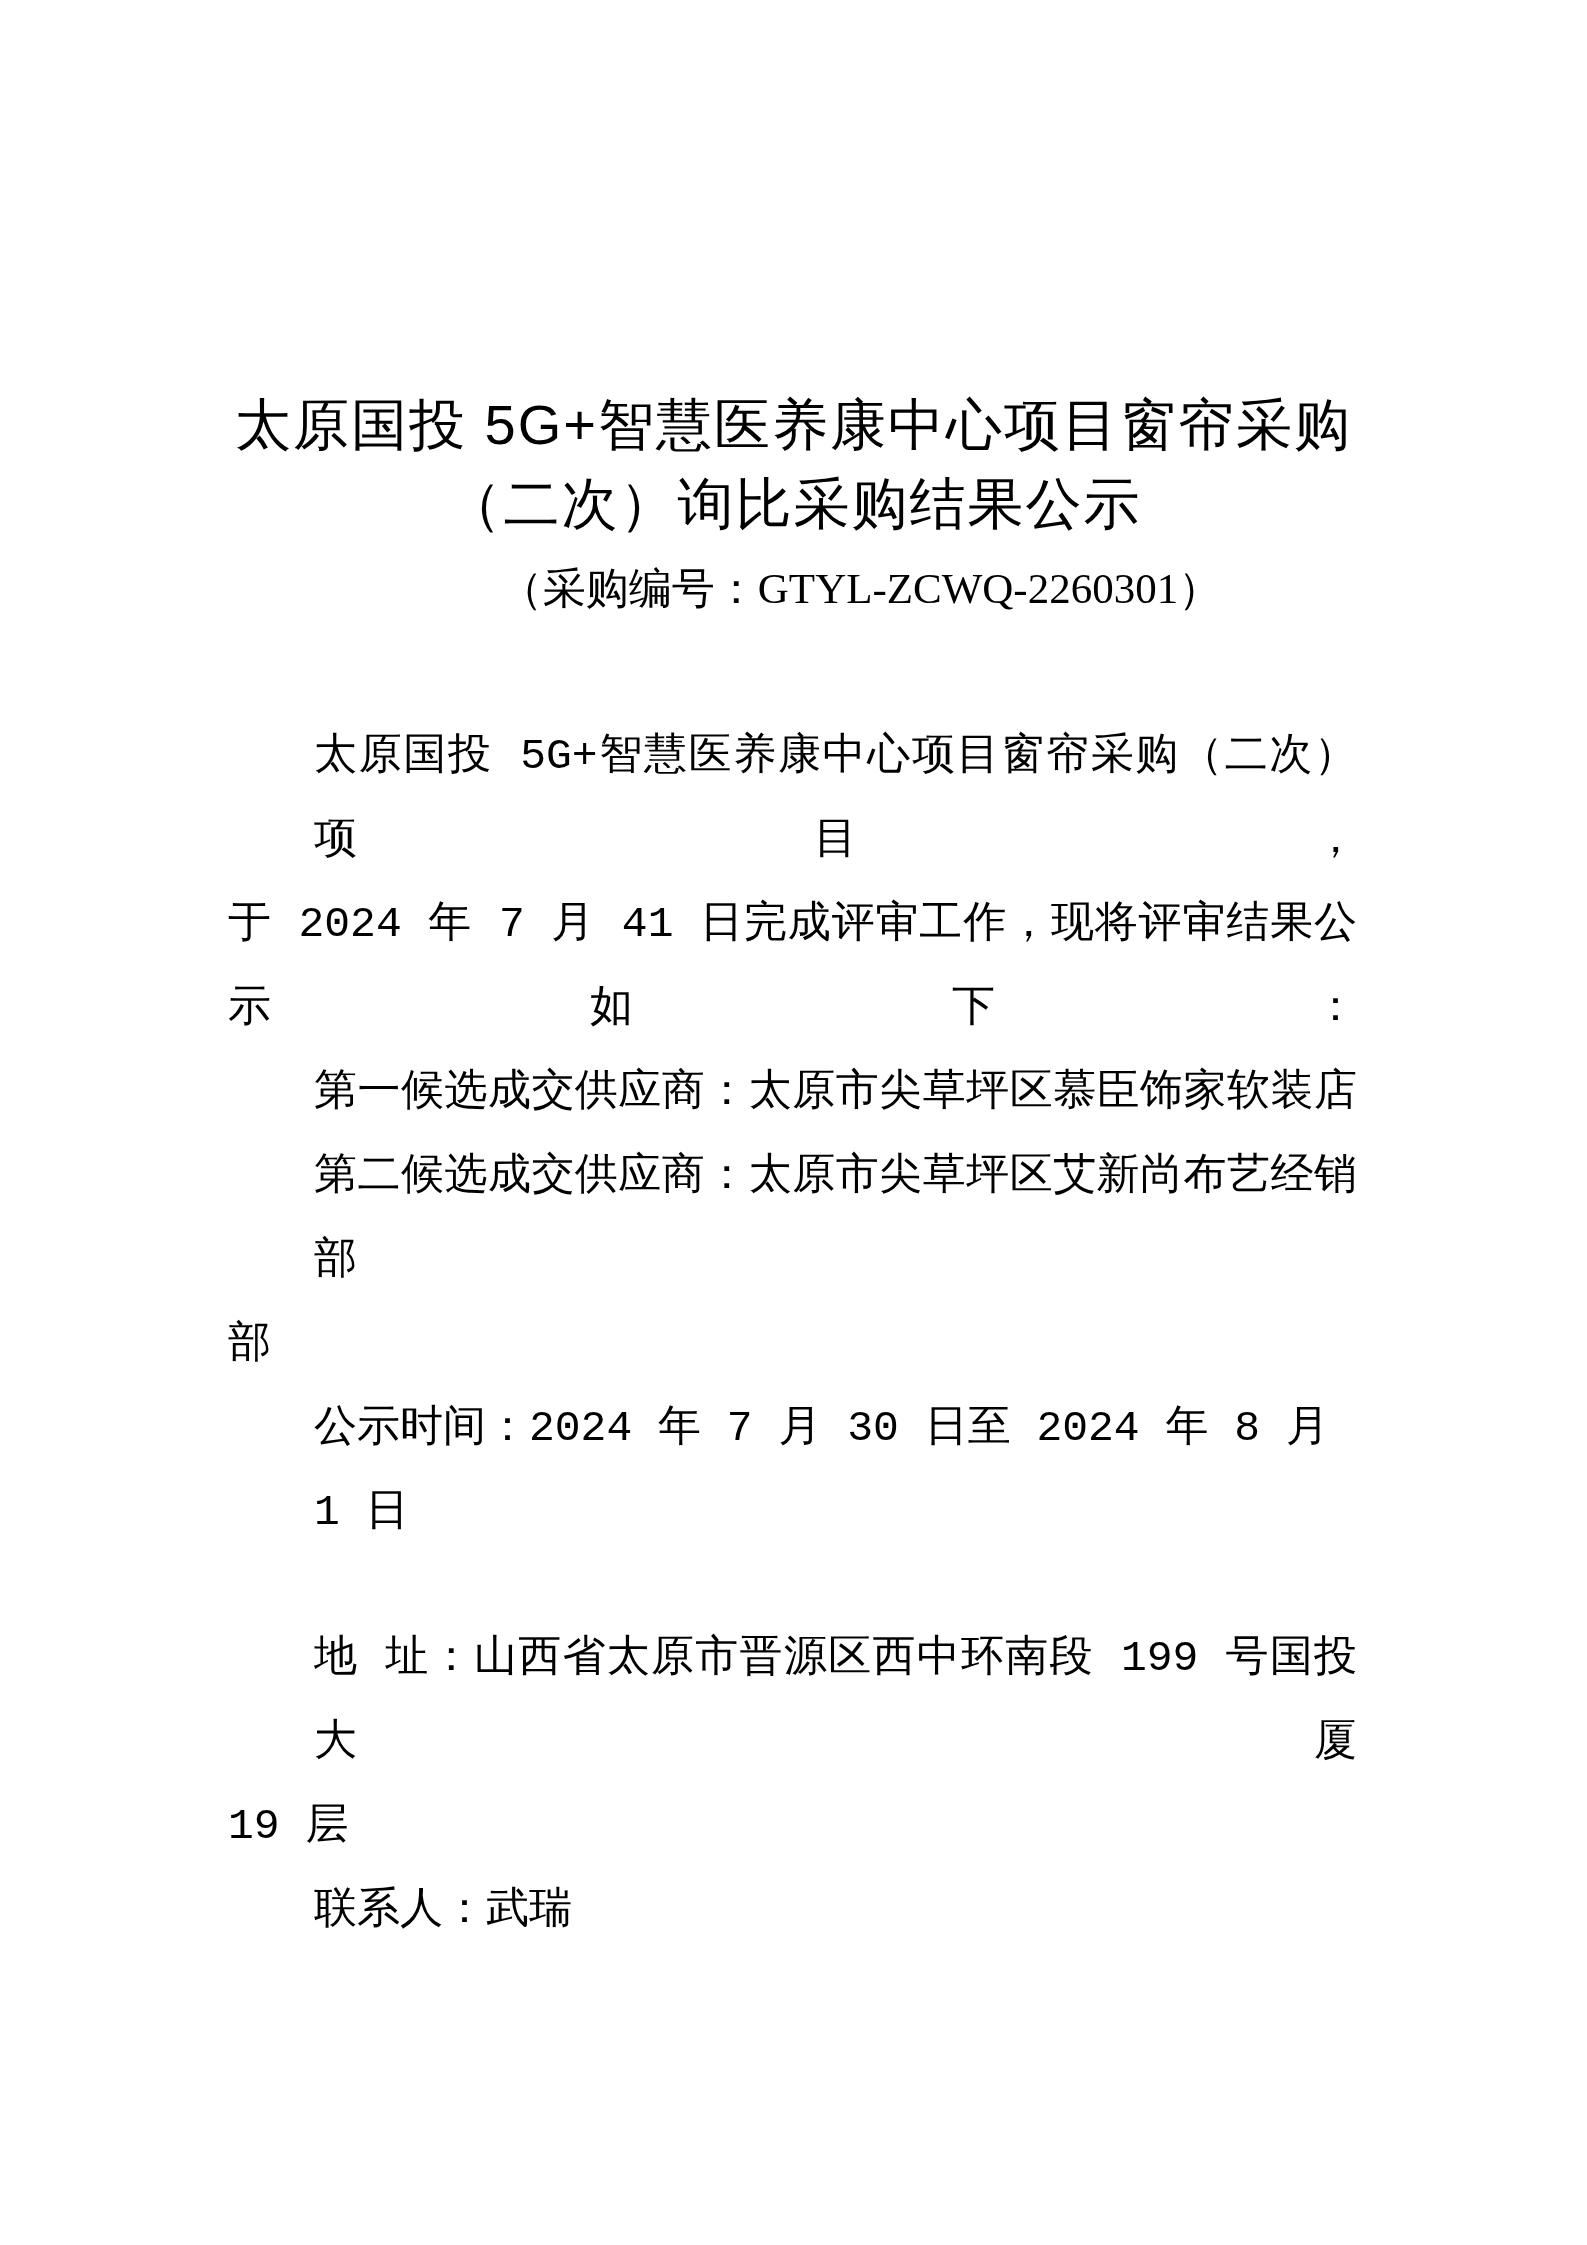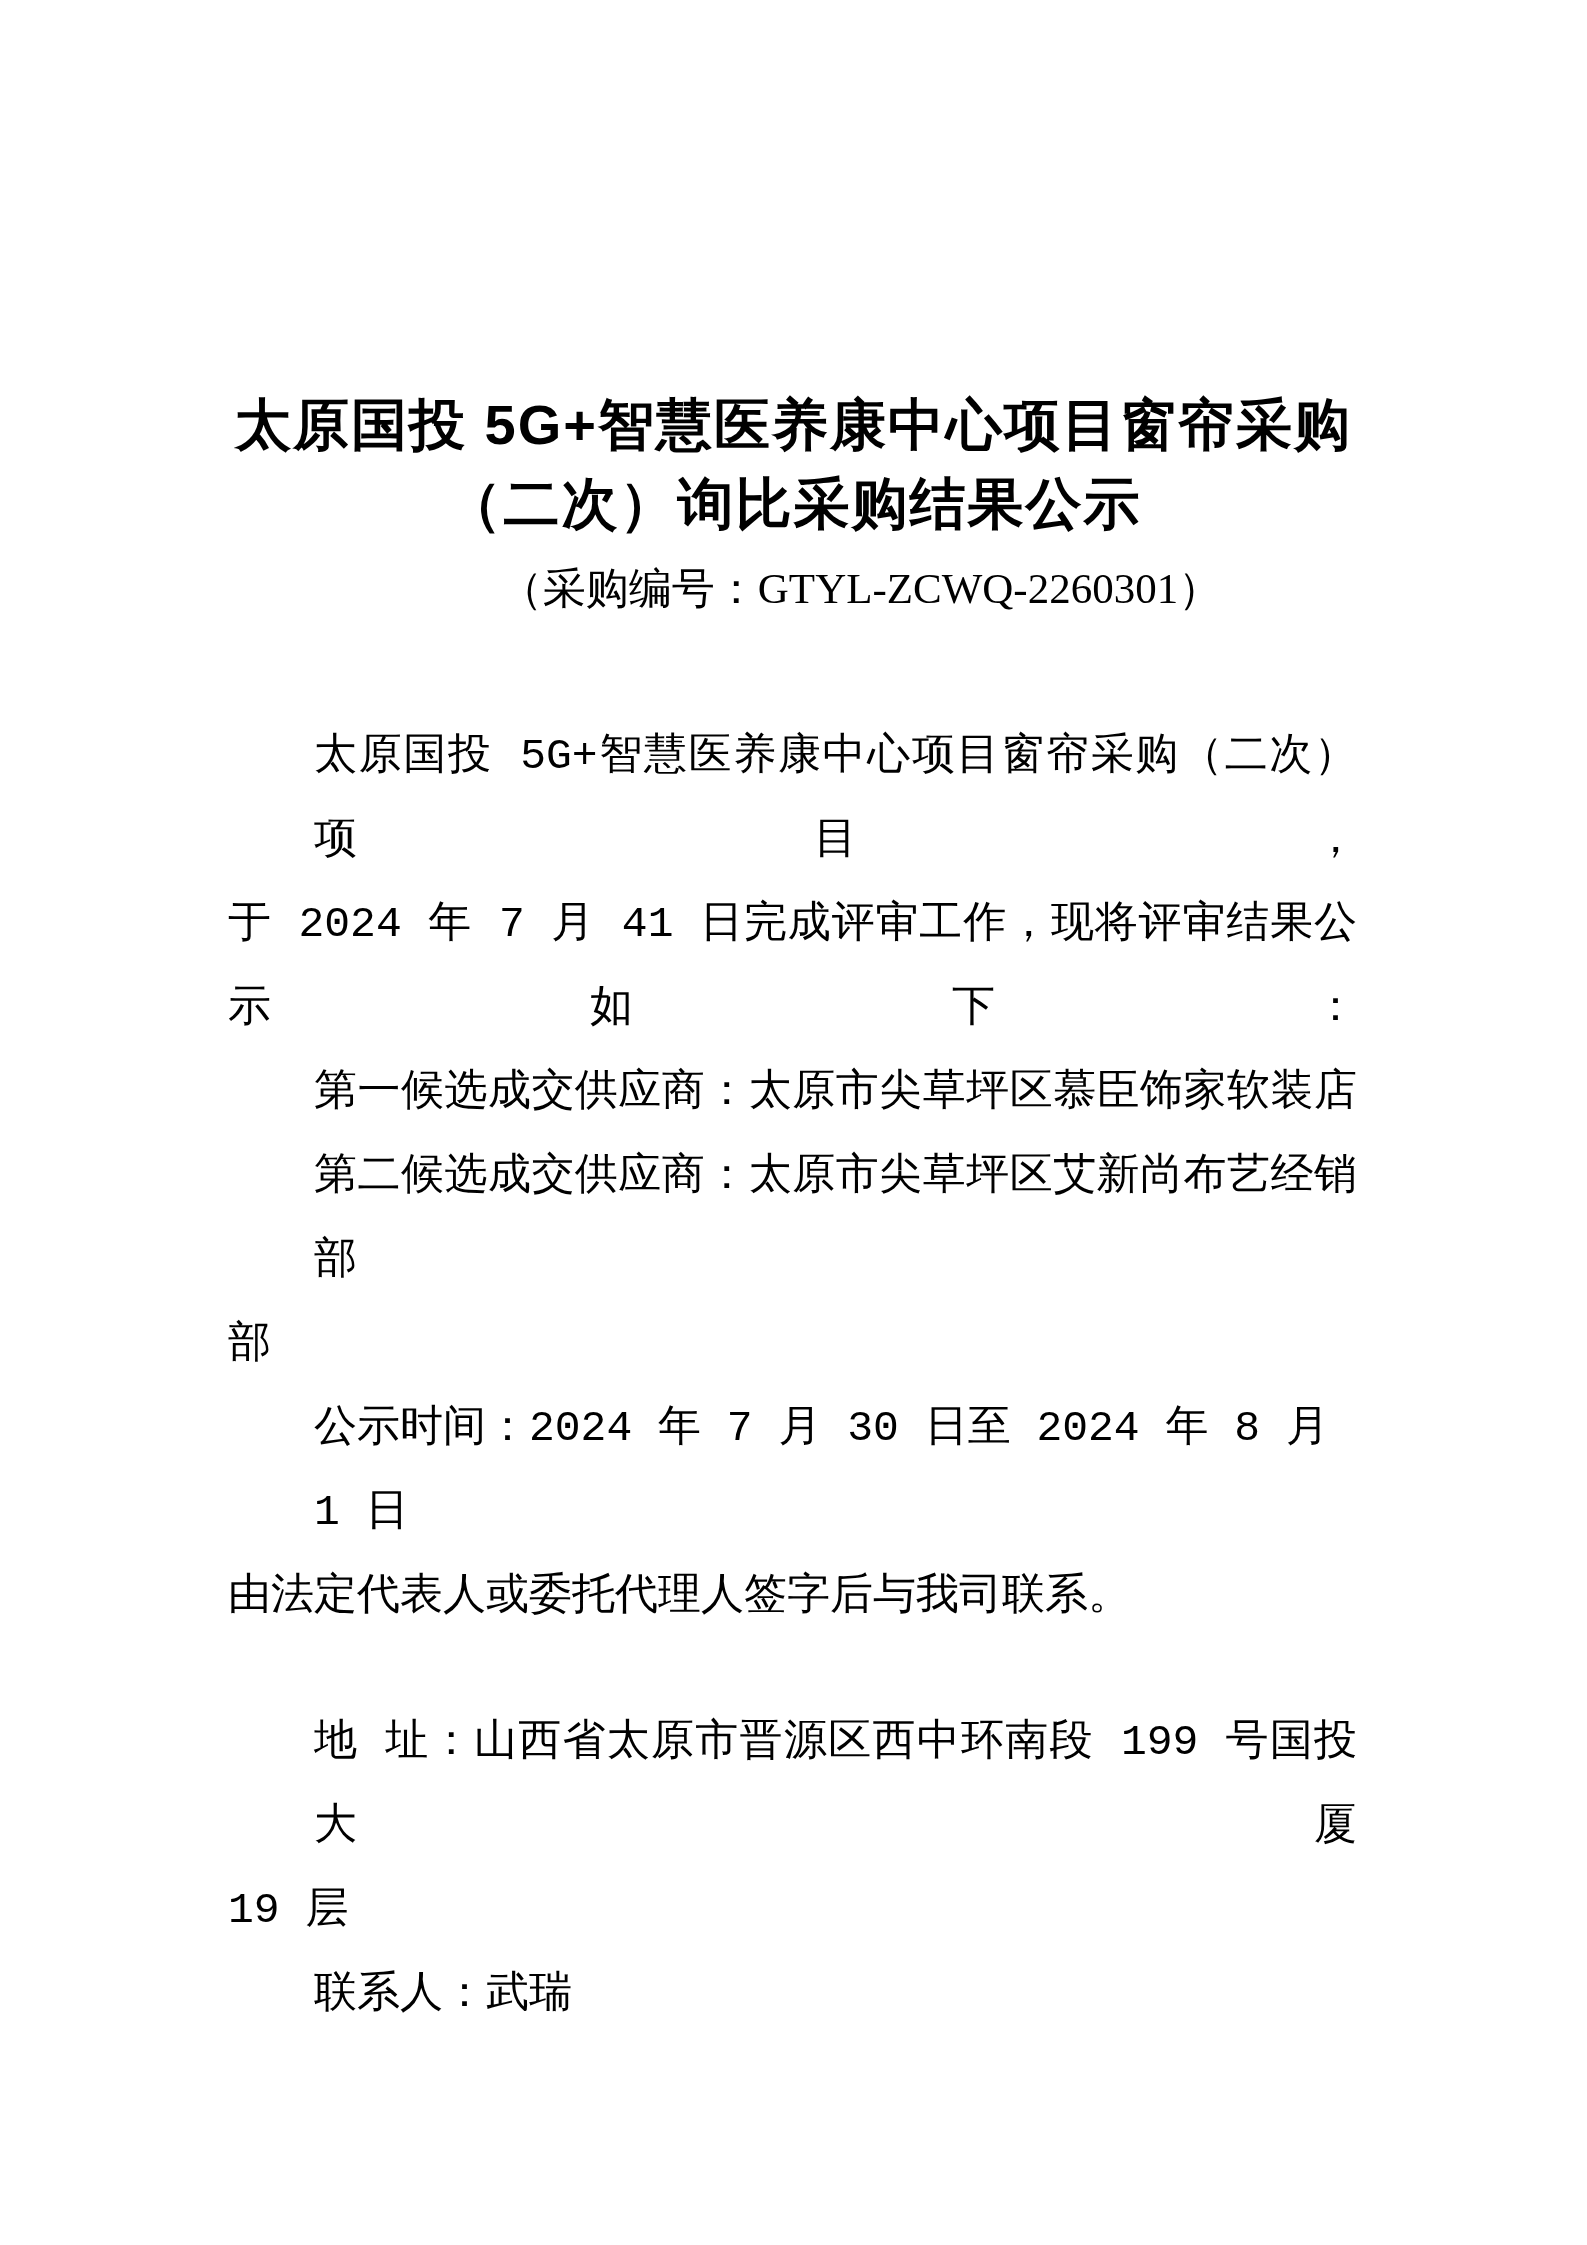--- a/index.html
+++ b/index.html
@@ -16,21 +16,21 @@
     color: #000000;
     box-sizing: border-box;
     padding-top: 385px;
     overflow: hidden;
     font-family: "Liberation Serif", serif;
   }
   .title {
     width: 100%;
     text-align: center;
     font-family: "Liberation Sans", sans-serif;
-    font-weight: 700;
+    font-weight: 400;
     font-size: 56px;
     line-height: 79px;
     letter-spacing: 2px;
     white-space: nowrap;
   }
   .proc-no {
     text-align: center;
     font-size: 43px;
     line-height: 84px;
     margin-top: 4px;
@@ -65,21 +65,20 @@
 
     <div class="line ind just">太原国投 5G+智慧医养康中心项目窗帘采购（二次）项目，</div>
     <div class="line just">于 2024 年 7 月 41 日完成评审工作，现将评审结果公示如下：</div>
 
     <div class="line ind just">第一候选成交供应商：太原市尖草坪区慕臣饰家软装店</div>
     <div class="line ind just">第二候选成交供应商：太原市尖草坪区艾新尚布艺经销部</div>
     <div class="line">部</div>
 
     <div class="line ind">公示时间：2024 年 7 月 30 日至 2024 年 8 月 1 日</div>
 
-    <div class="line">由法定代表人或委托代理人签字后与我司联系。</div>
 
     <div class="spacer"></div>
 
     <div class="line ind just">地 址：山西省太原市晋源区西中环南段 199 号国投大厦</div>
     <div class="line">19 层</div>
     <div class="line ind">联系人：武瑞</div>
 
   </div>
 </div>
 

